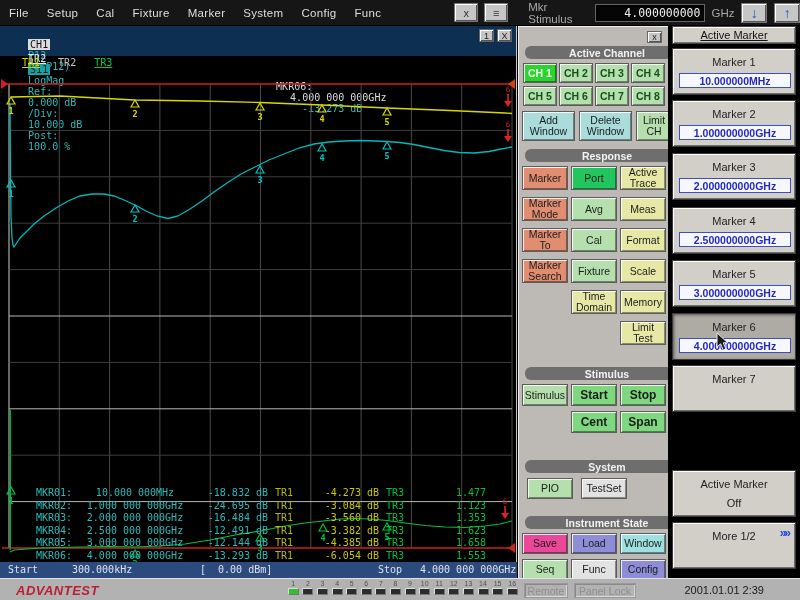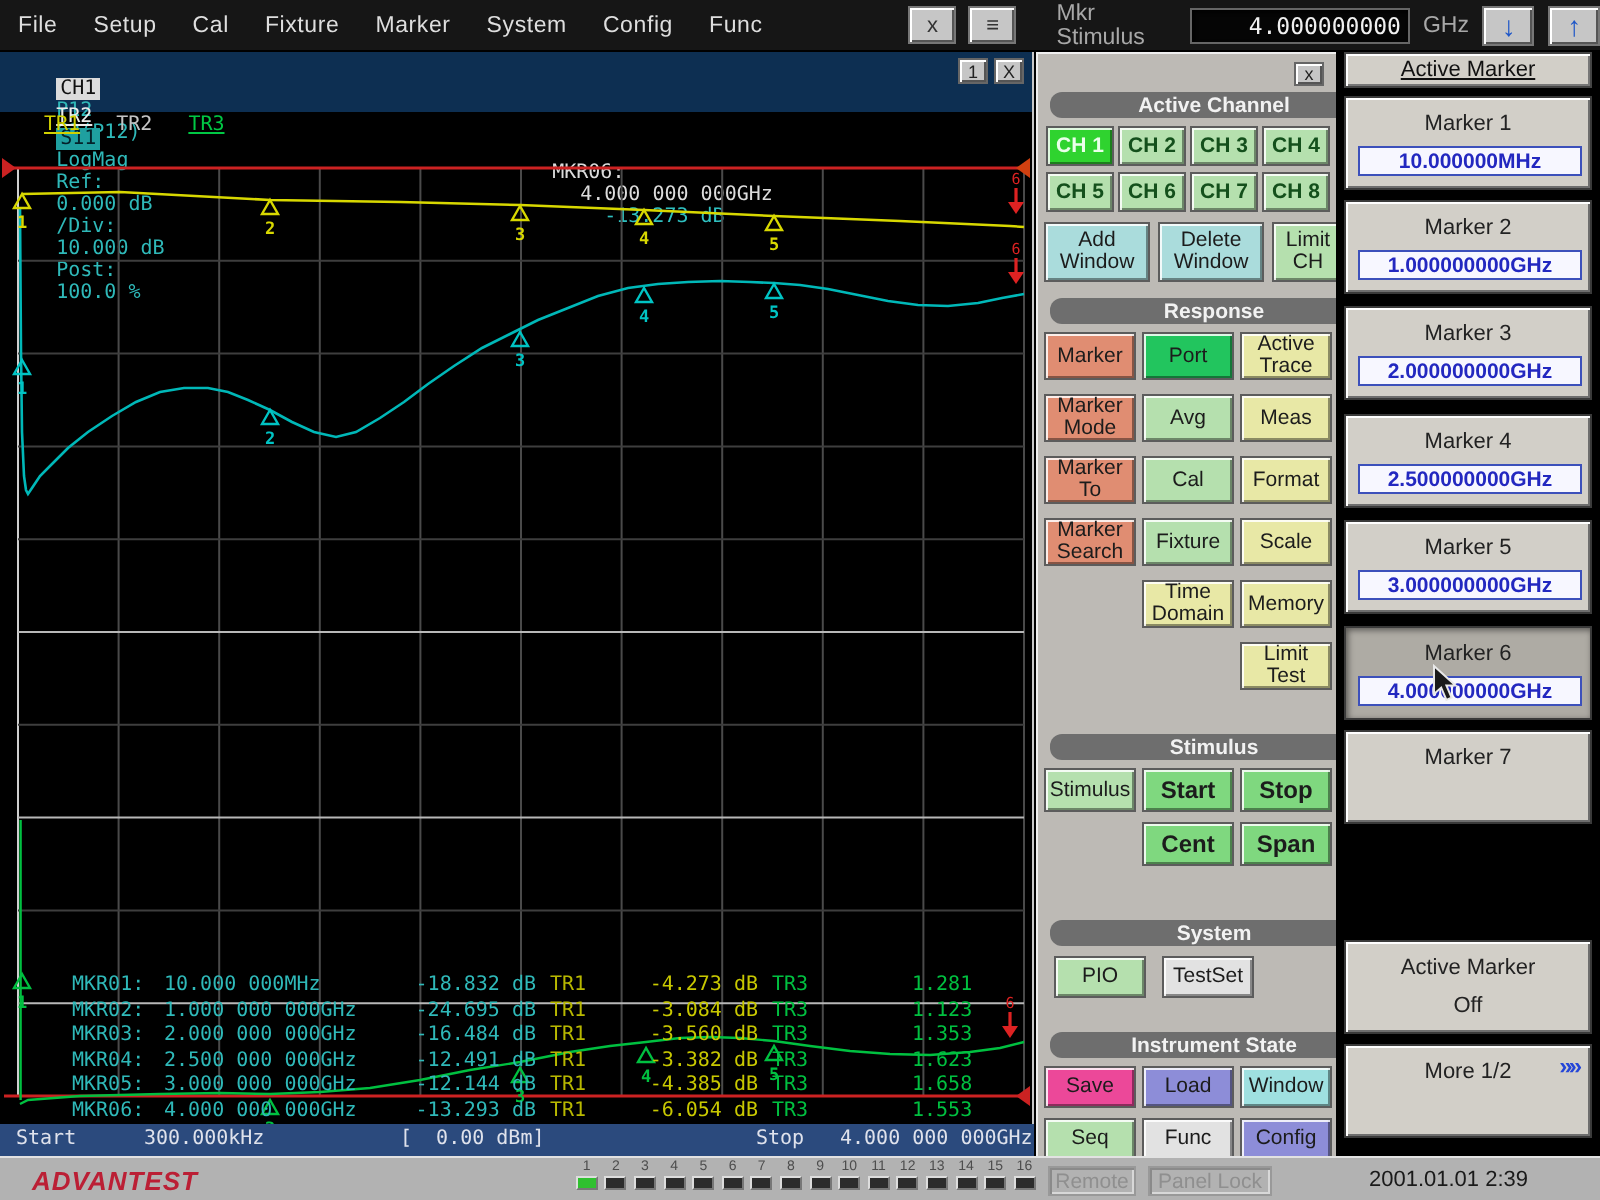--- a/index.html
+++ b/index.html
@@ -45,21 +45,21 @@
   .win-btn { position:absolute; top:3px; width:15px; height:13px; background:#c6c6c6;
     border:1px solid #666; box-shadow:inset 1px 1px 0 #fff, inset -1px -1px 0 #555;
     font-size:9px; color:#222; display:flex; align-items:center; justify-content:center;
     font-family:"Liberation Sans", sans-serif; }
   #graph-svg { position:absolute; left:0; top:0; z-index:1; }
 
   
   #mtable { position:absolute; left:0; top:461px; width:517px; z-index:2; font-size:10px; }
   .mrow { display:flex; height:12.5px; line-height:12px; padding-left:36px; white-space:pre; }
   .mname  { width:46px;  color:#2fb9b9; }
-  .mfreq  { width:106px; color:#2fb9b9; text-align:left; }
+  .mfreq  { width:106px; color:#2fb9b9; text-align:center; }
   .mv1    { width:80px;  color:#2fb9b9; text-align:right; }
   .mt1    { width:32px;  color:#b8b800; margin-left:7px; }
   .mv2    { width:72px;  color:#c8c800; text-align:right; }
   .mt2    { width:30px;  color:#00c040; margin-left:7px; }
   .mv3    { margin-left:40px; color:#00c040; }
 
   #sweepbar { position:absolute; left:0; top:536px; width:517px; height:16px; background:#2b4a7d;
     z-index:3; font-size:10px; color:#dfe2ec; }
   #sweepbar span { position:absolute; top:2px; white-space:pre; }
 
@@ -259,21 +259,21 @@
         <rect x="507.2" y="103" width="1.6" height="7" fill="#dd2222"></rect>
         <polygon points="504,110 512,110 508,116" fill="#dd2222"></polygon>
         <text x="508" y="101" fill="#dd2222" font-size="7.5" text-anchor="middle" font-family="DejaVu Sans Mono, monospace">6</text>
         <rect x="504.2" y="480" width="1.6" height="7" fill="#dd2222"></rect>
         <polygon points="501,487 509,487 505,493" fill="#dd2222"></polygon>
         <text x="505" y="478" fill="#dd2222" font-size="7.5" text-anchor="middle" font-family="DejaVu Sans Mono, monospace">6</text>
       </g>
   </svg>
 
   <div id="mtable">
-      <div class="mrow"><span class="mname">MKR01:</span><span class="mfreq">10.000 000MHz</span><span class="mv1">-18.832 dB</span><span class="mt1">TR1</span><span class="mv2">-4.273 dB</span><span class="mt2">TR3</span><span class="mv3">1.281</span></div>
+      <div class="mrow"><span class="mname">MKR01:</span><span class="mfreq">10.000 000MHz</span><span class="mv1">-18.832 dB</span><span class="mt1">TR1</span><span class="mv2">-4.273 dB</span><span class="mt2">TR3</span><span class="mv3">1.477</span></div>
       <div class="mrow"><span class="mname">MKR02:</span><span class="mfreq">1.000 000 000GHz</span><span class="mv1">-24.695 dB</span><span class="mt1">TR1</span><span class="mv2">-3.084 dB</span><span class="mt2">TR3</span><span class="mv3">1.123</span></div>
       <div class="mrow"><span class="mname">MKR03:</span><span class="mfreq">2.000 000 000GHz</span><span class="mv1">-16.484 dB</span><span class="mt1">TR1</span><span class="mv2">-3.560 dB</span><span class="mt2">TR3</span><span class="mv3">1.353</span></div>
       <div class="mrow"><span class="mname">MKR04:</span><span class="mfreq">2.500 000 000GHz</span><span class="mv1">-12.491 dB</span><span class="mt1">TR1</span><span class="mv2">-3.382 dB</span><span class="mt2">TR3</span><span class="mv3">1.623</span></div>
       <div class="mrow"><span class="mname">MKR05:</span><span class="mfreq">3.000 000 000GHz</span><span class="mv1">-12.144 dB</span><span class="mt1">TR1</span><span class="mv2">-4.385 dB</span><span class="mt2">TR3</span><span class="mv3">1.658</span></div>
       <div class="mrow"><span class="mname">MKR06:</span><span class="mfreq">4.000 000 000GHz</span><span class="mv1">-13.293 dB</span><span class="mt1">TR1</span><span class="mv2">-6.054 dB</span><span class="mt2">TR3</span><span class="mv3">1.553</span></div>
     </div>
 
   <div id="sweepbar">
     <span style="left:8px;">Start</span>
     <span style="left:72px;">300.000kHz</span>

